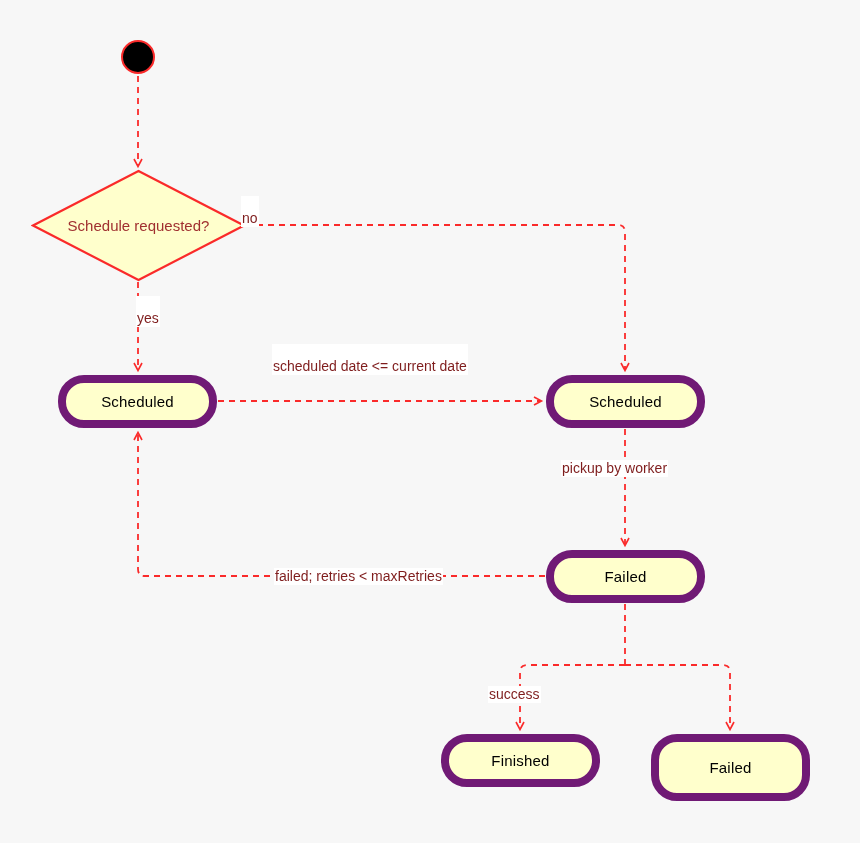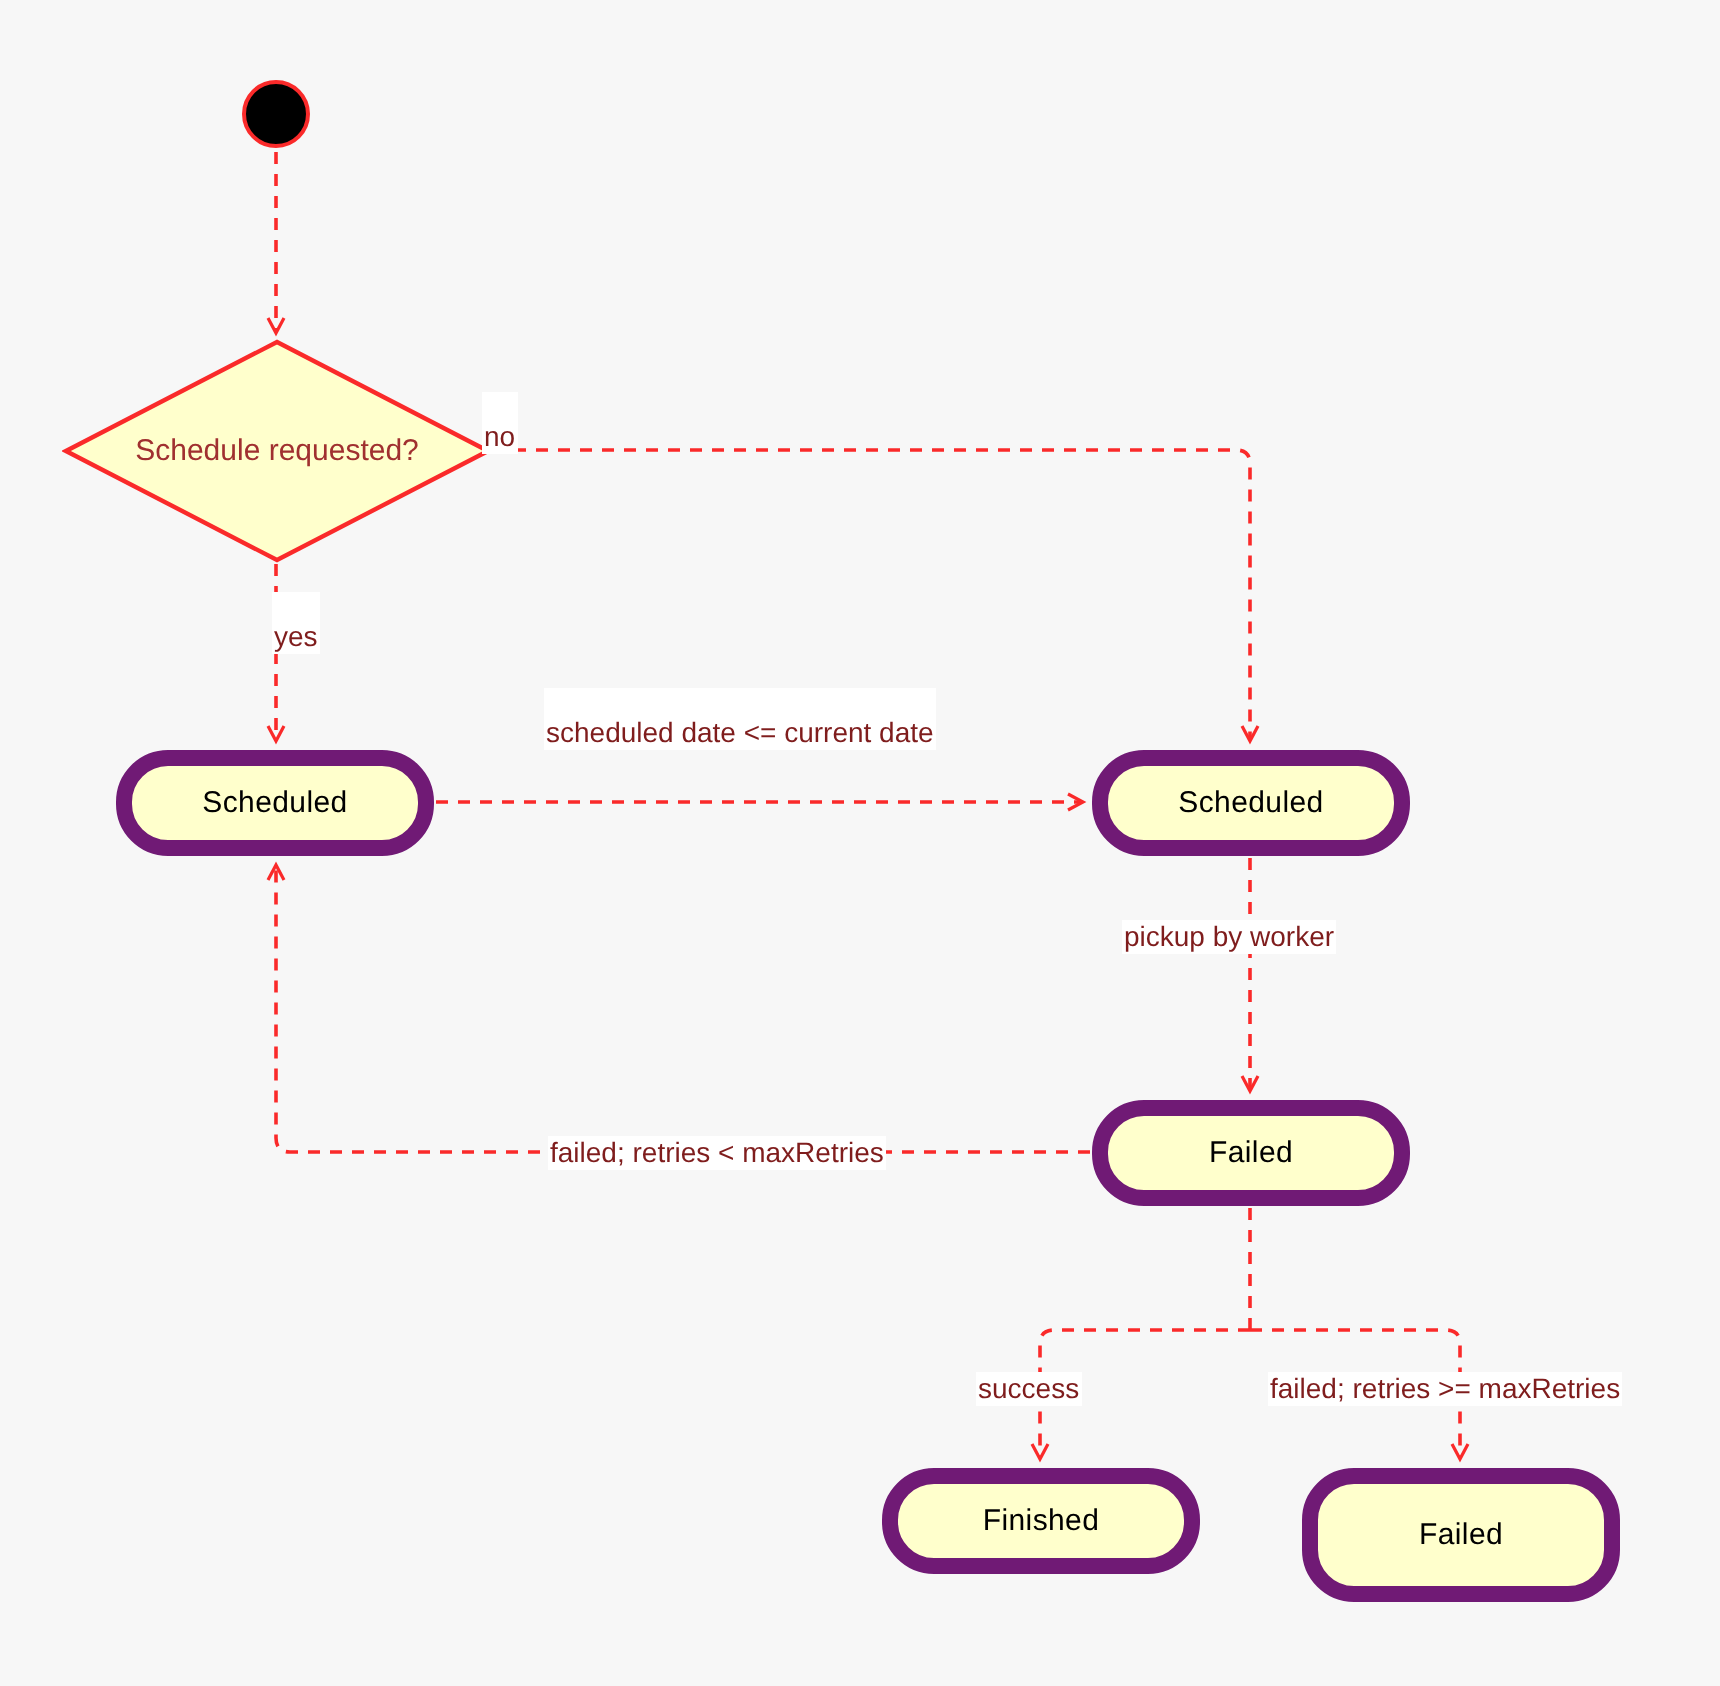--- a/index.html
+++ b/index.html
@@ -147,15 +147,14 @@
   <div class="edge-label boxed" style="left:136px; top:296px;">yes</div>
 
   <div class="edge-label boxed" style="left:272px; top:344px;">scheduled date &lt;= current date</div>
 
   <div class="edge-label" style="left:561px; top:460px;">pickup by worker</div>
 
   <div class="edge-label" style="left:274px; top:568px;">failed; retries &lt; maxRetries</div>
 
   <div class="edge-label" style="left:488px; top:686px;">success</div>
 
-  <div class="edge-label" style="left:634px; top:686px;">failed; retries &gt;= maxRetries</div>
 
 </div>
 
 </body></html>

